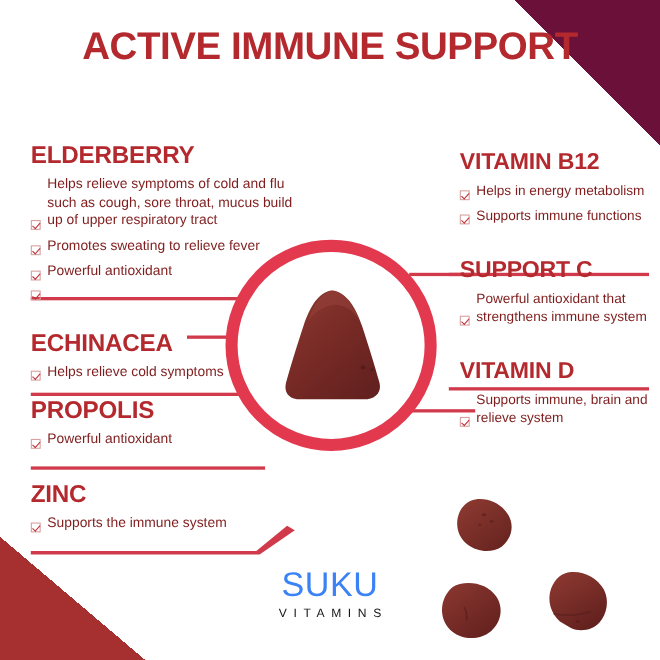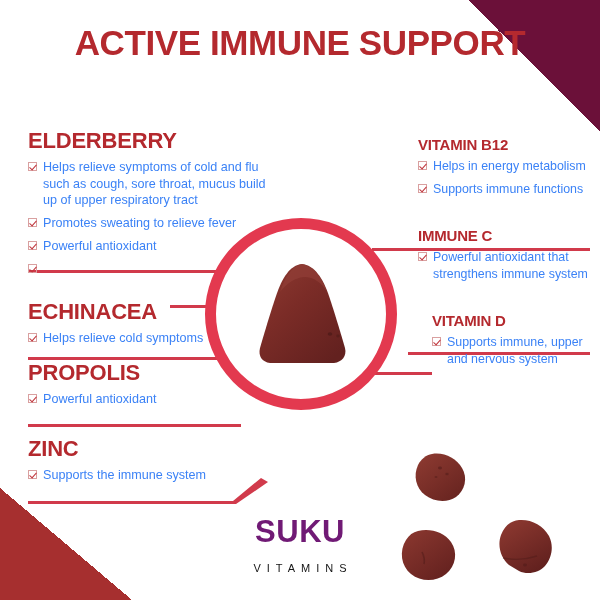--- a/index.html
+++ b/index.html
@@ -68,27 +68,27 @@
   .col-right{left:418px;top:136px;width:172px;}
 
   .sec{position:relative;}
   .sec-head{
     color:#b4292e;
     font-weight:bold;
     letter-spacing:-0.2px;
     margin:0 0 5px 0;
   }
   .col-left .sec-head{font-size:22px;}
-  .col-right .sec-head{font-size:15px;}
+  .col-right .sec-head{font-size:21px;}
 
   .blist{margin:0;padding:0;list-style:none;}
   .bitem{
     display:flex;
-    align-items:flex-start;
-    color:#3b82f6;
+    align-items:flex-end;
+    color:#7f1d1d;
     font-size:12.6px;
     line-height:1.33;
     margin-bottom:6px;
   }
   .col-right .bitem{font-size:12.4px;}
   .chk{
     flex:0 0 auto;
     width:9px;height:9px;
     margin:3px 6px 0 0;
     border:1px solid #d9a0a0;
@@ -131,31 +131,31 @@
   }
 
   
   .logo{
     position:absolute;
     left:0;top:516px;width:600px;
     text-align:center;
     z-index:3;
   }
   .logo-main{
-    color:#701a75;
-    font-weight:bold;
+    color:#3b82f6;
+    font-weight:normal;
     font-size:31px;
     letter-spacing:0.5px;
     line-height:1;
   }
   .logo-sub{
     color:#151515;
     font-size:11px;
     letter-spacing:6px;
-    margin-top:16px;
+    margin-top:6px;
     line-height:1;
     padding-left:6px;
   }
 
   
   .gummy{position:absolute;z-index:3;}
   .g1{left:410px;top:452px;width:60px;height:52px;}
   .g2{left:398px;top:528px;width:62px;height:56px;}
   .g3{left:495px;top:518px;width:62px;height:58px;}
 </style>
@@ -262,35 +262,35 @@
           <span class="btext">Helps in energy metabolism</span>
         </li>
         <li class="bitem">
           <span class="chk"></span>
           <span class="btext">Supports immune functions</span>
         </li>
       </ul>
     </div>
 
     <div class="sec" style="margin-top:30px;">
-      <div class="sec-head">IMMUNE C</div>
+      <div class="sec-head">SUPPORT C</div>
       <ul class="blist">
         <li class="bitem">
           <span class="chk"></span>
           <span class="btext">Powerful antioxidant that strengthens immune system</span>
         </li>
       </ul>
     </div>
 
-    <div class="sec" style="margin-top:30px;margin-left:14px;">
+    <div class="sec" style="margin-top:30px;">
       <div class="sec-head">VITAMIN D</div>
       <ul class="blist">
         <li class="bitem">
           <span class="chk"></span>
-          <span class="btext">Supports immune, upper and nervous system</span>
+          <span class="btext">Supports immune, brain and relieve system</span>
         </li>
       </ul>
     </div>
   </div>
 
   <div class="rule-r" style="left:408px;top:248px;width:182px;"></div>
   <div class="rule-r" style="left:408px;top:352px;width:182px;"></div>
 
   <div class="logo">
     <div class="logo-main">SUKU</div>

